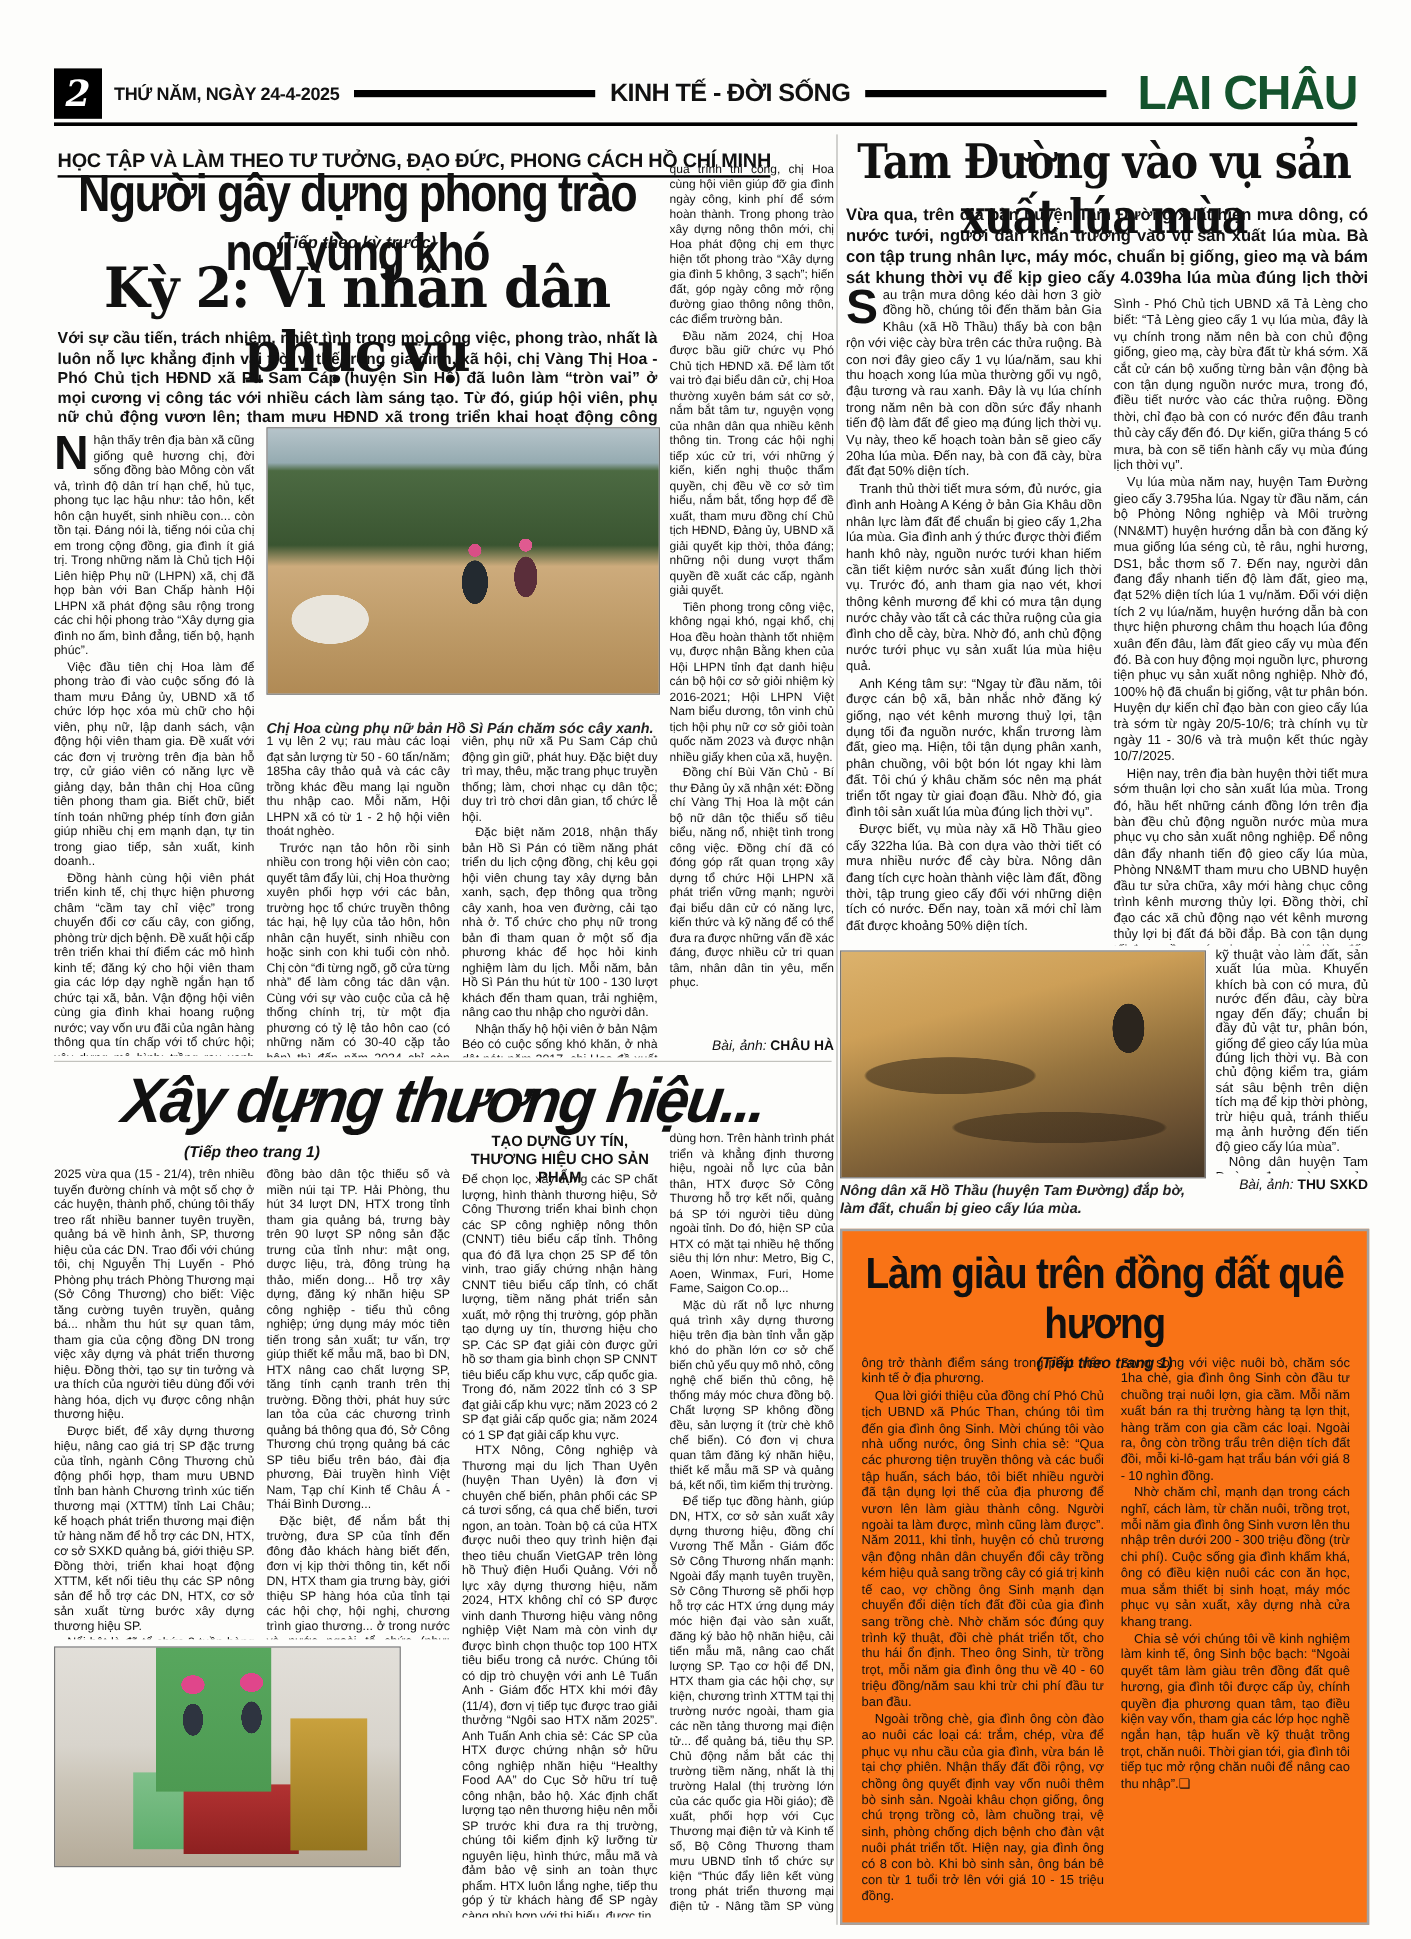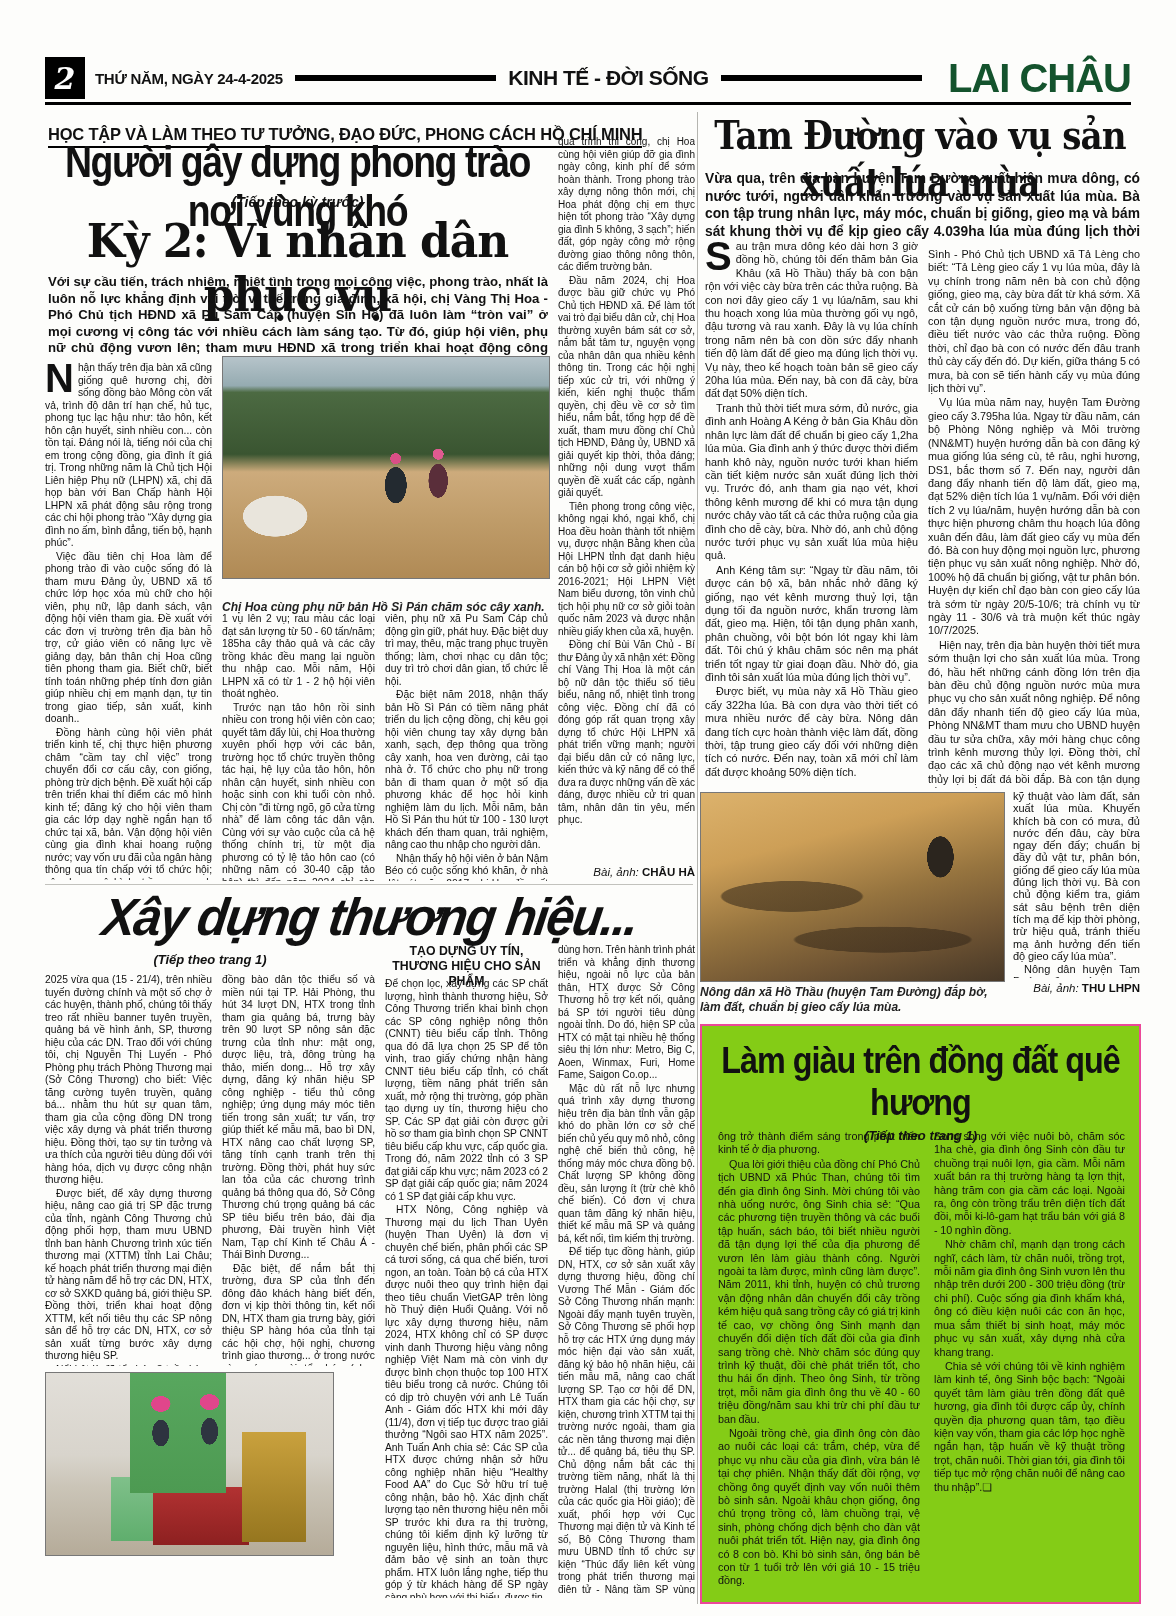--- a/index.html
+++ b/index.html
@@ -27,21 +27,21 @@
   .subhead{font-weight:800;font-size:12.3px;text-align:center;line-height:15px;margin:0 0 3px 0;}
   .lead{font-weight:bold;font-size:13.2px;line-height:16.5px;text-align:justify;}
   .vdivider{position:absolute;left:697px;top:112px;width:1px;height:1492px;background:#b5b5b0;}
   .hdivider{position:absolute;left:45px;top:884px;width:648px;height:1px;background:#c2c2bd;}
   
   #banner{font-weight:800;font-size:16.5px;letter-spacing:-.2px;border-bottom:2px solid #000;padding-bottom:3px;}
   #a1-title{font-weight:900;font-size:39px;letter-spacing:-1.5px;text-align:center;transform:scale(.96,1.12);transform-origin:center top;}
   #a1-kicker{font-family:"DejaVu Serif",serif;font-weight:bold;font-size:44px;letter-spacing:-1px;text-align:center;transform:scaleY(1.05);transform-origin:center top;}
   #a2-title{font-weight:900;font-style:italic;font-size:50px;letter-spacing:-2px;text-align:center;transform:skewX(-8deg) scaleY(1.05);}
   #a3-title{font-family:"DejaVu Serif",serif;font-weight:bold;font-size:36px;letter-spacing:-1px;text-align:center;transform:scale(.95,1.1);transform-origin:center top;}
-  #a4-box{border:2px solid #ec4899;background:#84cc16;}
+  #a4-box{border:2px solid #a3a3a3;background:#f97316;}
   #a4-title{font-weight:900;font-size:33px;letter-spacing:-1px;text-align:center;transform:scale(.98,1.1);transform-origin:center top;}
   
   .photo{border:1px solid #777;}
   #photo1{background:
       radial-gradient(18px 30px at 53% 58%, #232a30 0 60%, rgba(0,0,0,0) 61%),
       radial-gradient(9px 9px at 53% 46%, #d84f86 0 60%, rgba(0,0,0,0) 61%),
       radial-gradient(16px 28px at 66% 56%, #5a2e3a 0 60%, rgba(0,0,0,0) 61%),
       radial-gradient(9px 9px at 66% 44%, #e05a90 0 60%, rgba(0,0,0,0) 61%),
       radial-gradient(55px 35px at 16% 72%, #e9e5dc 0 58%, rgba(0,0,0,0) 59%),
       linear-gradient(180deg,#b6c4ca 0%,#95abb1 13%,#4c6a42 16%,#3a5531 44%,#cdab7c 52%,#bf9c69 74%,#b08a55 100%);}
@@ -163,21 +163,21 @@
 
   <div class="abs photo" id="photo2" style="left:700px;top:792px;width:303px;height:188px;"></div>
   <div class="abs caption" style="left:700px;top:985px;width:303px;">Nông dân xã Hồ Thầu (huyện Tam Đường) đắp bờ, làm đất, chuẩn bị gieo cấy lúa mùa.</div>
 
   <div class="abs body-col" style="left:1013px;top:790px;width:127px;height:188px;font-size:11px;line-height:12.3px;">
       <p>kỹ thuật vào làm đất, sản xuất lúa mùa. Khuyến khích bà con có mưa, đủ nước đến đâu, cày bừa ngay đến đấy; chuẩn bị đầy đủ vật tư, phân bón, giống để gieo cấy lúa mùa đúng lịch thời vụ. Bà con chủ động kiểm tra, giám sát sâu bệnh trên diện tích mạ để kịp thời phòng, trừ hiệu quả, tránh thiếu mạ ảnh hưởng đến tiến độ gieo cấy lúa mùa”.</p>
       <p>Nông dân huyện Tam Đường đang vào vụ sản xuất lúa mùa; phấn đấu hoàn thành việc gieo cấy đúng kế hoạch, tiến độ, diện tích, năng suất, góp phần bảo đảm an ninh lương thực địa phương.</p>
     </div>
   <div class="abs byline" style="left:1013px;top:982px;width:127px;">
     <span class="pfx">Bài, ảnh:</span>
-    <span class="nm">THU LHPN</span>
+    <span class="nm">THU SXKD</span>
   </div>
 
   <div class="abs" id="a4-box" style="left:700px;top:1024px;width:437px;height:576px;">
     <div style="margin-top:14px;" id="a4-title">Làm giàu trên đồng đất quê hương</div>
     <div class="note" style="margin-top:12px;font-size:13px;">(Tiếp theo trang 1)</div>
     <div class="body-col" style="position:absolute;left:16px;top:104px;width:202px;height:456px;font-size:10.8px;line-height:13.4px;">
         <p>ông trở thành điểm sáng trong phát triển kinh tế ở địa phương.</p>
         <p>Qua lời giới thiệu của đồng chí Phó Chủ tịch UBND xã Phúc Than, chúng tôi tìm đến gia đình ông Sinh. Mời chúng tôi vào nhà uống nước, ông Sinh chia sẻ: “Qua các phương tiện truyền thông và các buổi tập huấn, sách báo, tôi biết nhiều người đã tận dụng lợi thế của địa phương để vươn lên làm giàu thành công. Người ngoài ta làm được, mình cũng làm được”. Năm 2011, khi tỉnh, huyện có chủ trương vận động nhân dân chuyển đổi cây trồng kém hiệu quả sang trồng cây có giá trị kinh tế cao, vợ chồng ông Sinh mạnh dạn chuyển đổi diện tích đất đồi của gia đình sang trồng chè. Nhờ chăm sóc đúng quy trình kỹ thuật, đồi chè phát triển tốt, cho thu hái ổn định. Theo ông Sinh, từ trồng trọt, mỗi năm gia đình ông thu về 40 - 60 triệu đồng/năm sau khi trừ chi phí đầu tư ban đầu.</p>
         <p>Ngoài trồng chè, gia đình ông còn đào ao nuôi các loại cá: trắm, chép, vừa để phục vụ nhu cầu của gia đình, vừa bán lẻ tại chợ phiên. Nhận thấy đất đồi rộng, vợ chồng ông quyết định vay vốn nuôi thêm bò sinh sản. Ngoài khâu chọn giống, ông chú trọng trồng cỏ, làm chuồng trại, vệ sinh, phòng chống dịch bệnh cho đàn vật nuôi phát triển tốt. Hiện nay, gia đình ông có 8 con bò. Khi bò sinh sản, ông bán bê con từ 1 tuổi trở lên với giá 10 - 15 triệu đồng.</p>
       </div>

